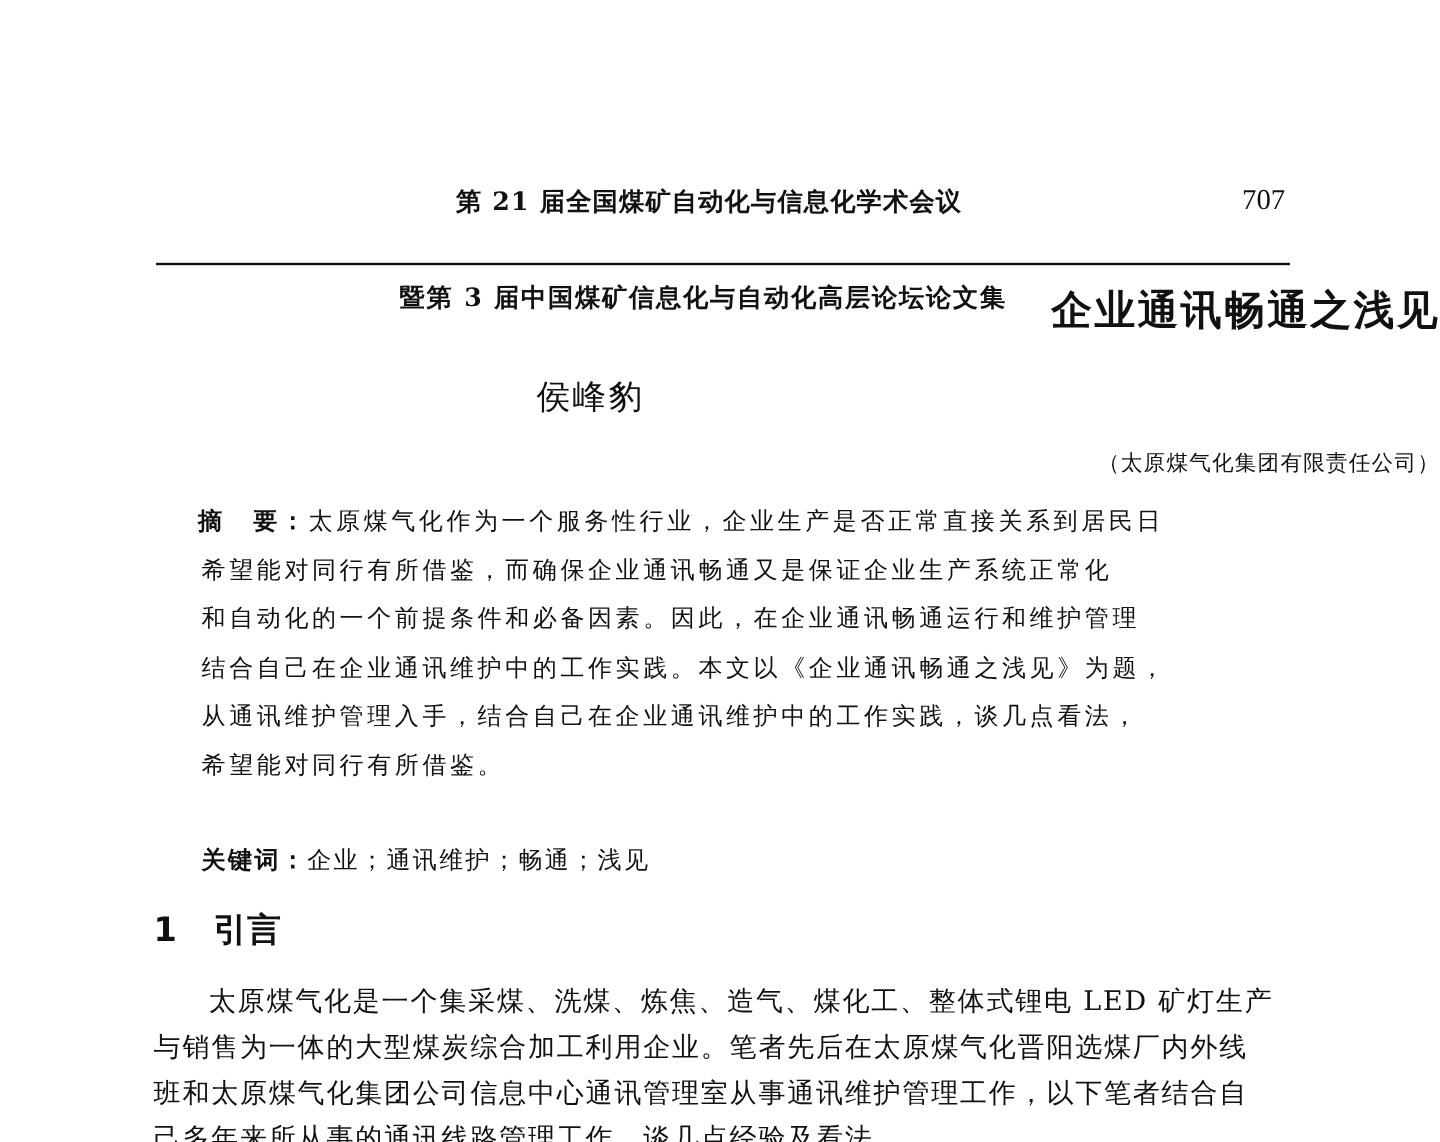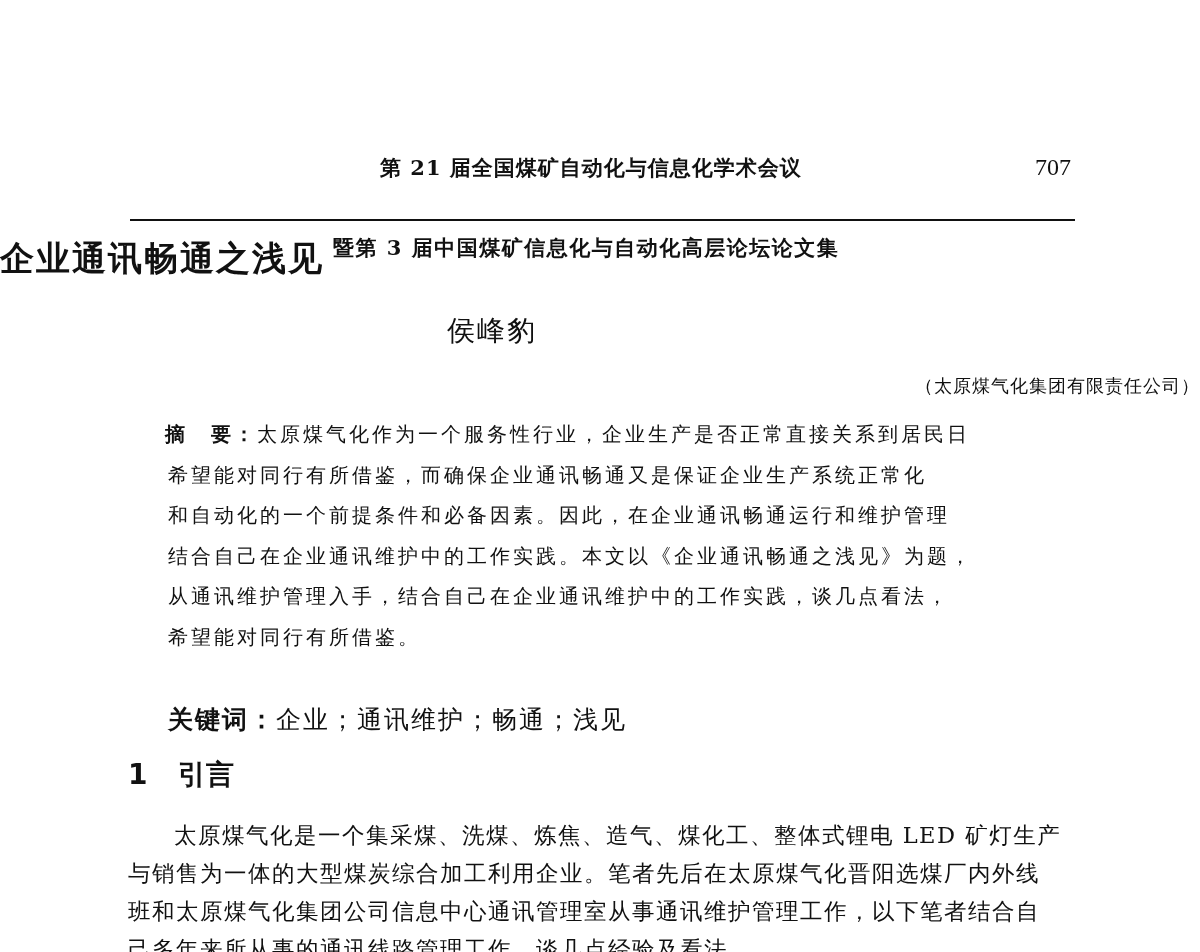--- a/index.html
+++ b/index.html
@@ -60,21 +60,21 @@
       top: 219px;
       width: 945px;
       height: 0;
       border-top: 2px solid #111;
     }
     .title {
       position: absolute;
       left: 0;
       width: 1200px;
       top: 236px;
-      text-align: left;
+      text-align: right;
       font-family: Liberation Mono, monospace;
       font-size: 34px;
       font-weight: bold;
       letter-spacing: 2px;
     }
     .author {
       position: absolute;
       left: 0;
       width: 984px;
       top: 312px;
@@ -110,21 +110,21 @@
       display: block;
       white-space: nowrap;
     }
     .abstract-line.indent {
       padding-left: 3px;
     }
     .keywords {
       position: absolute;
       left: 168px;
       top: 703px;
-      font-size: 25px;
+      font-size: 20px;
       letter-spacing: 2px;
       white-space: nowrap;
     }
     .keywords .label {
       font-weight: bold;
       font-family: "DejaVu Sans", "Liberation Sans", sans-serif;
     }
     .section-heading {
       position: absolute;
       left: 128px;

